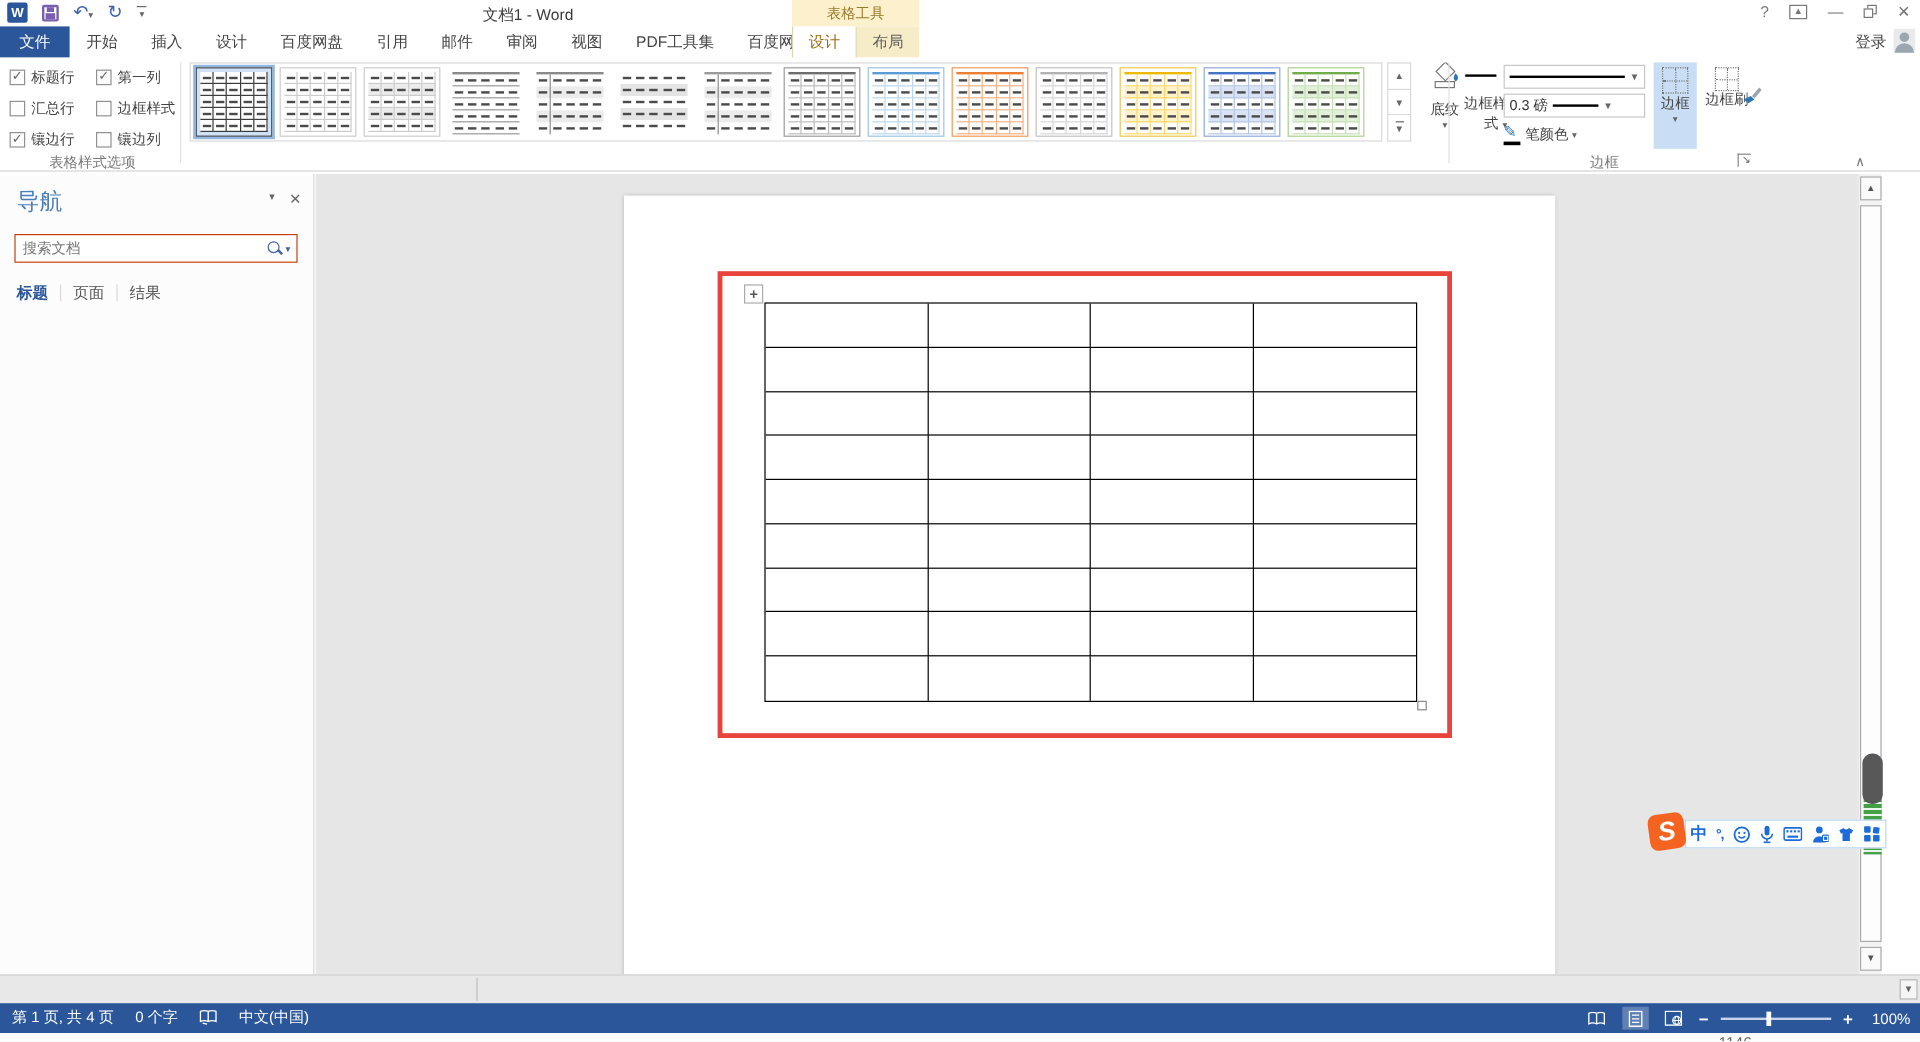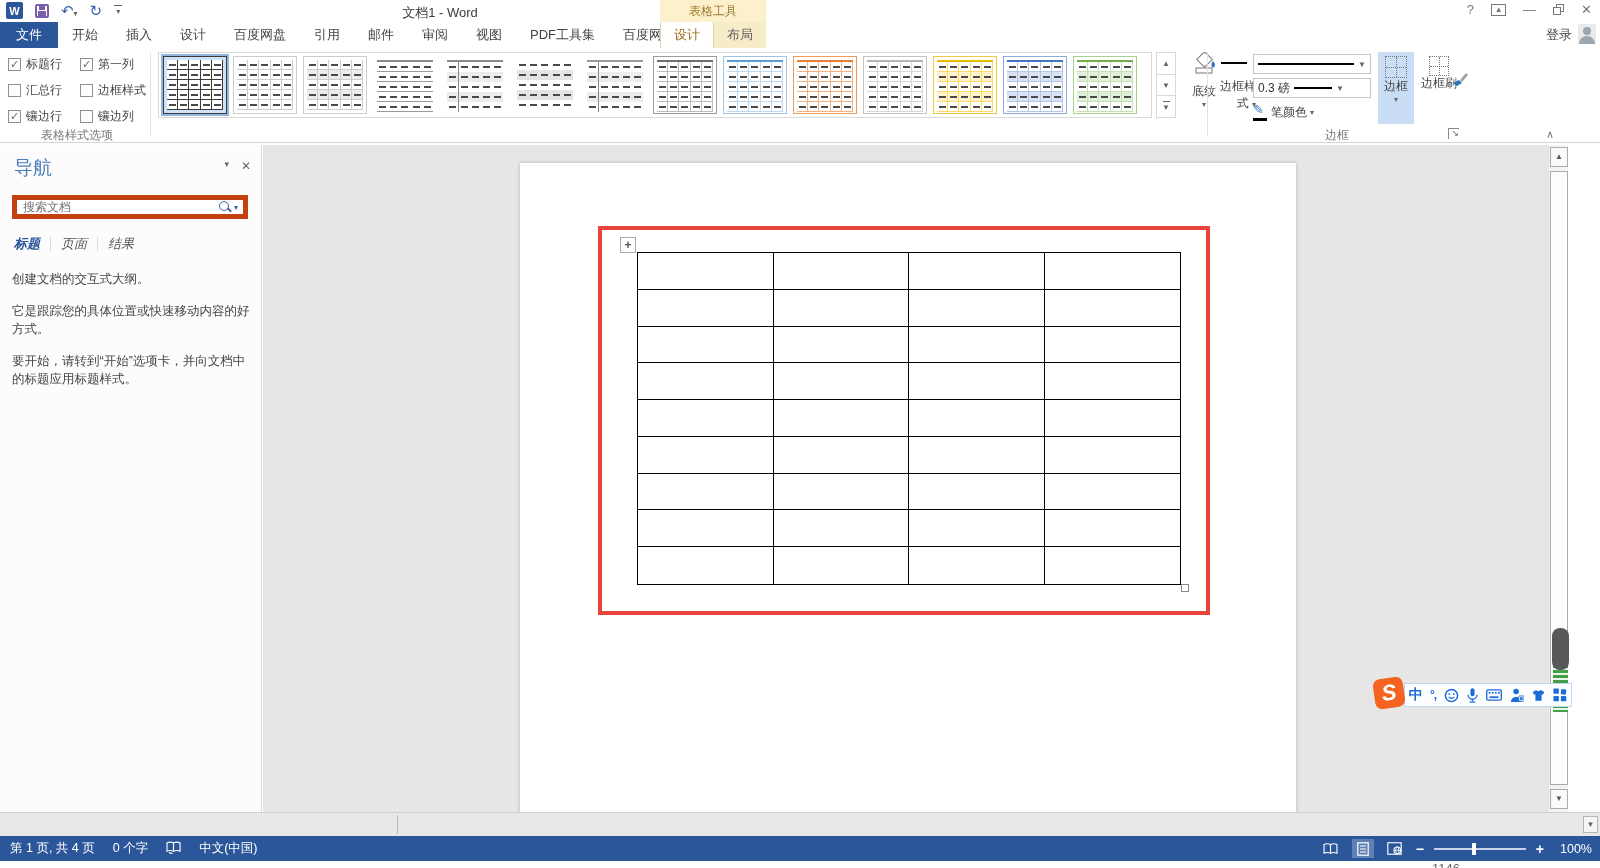--- a/index.html
+++ b/index.html
@@ -81,26 +81,26 @@
   .painter-btn { position:absolute; left:1418px; top:4px; width:42px; height:72px; text-align:center; font-size:12px; color:#444; padding-top:4px; line-height:14px; }
   .brush { position:absolute; left:22px; top:14px; width:16px; height:16px; }
 
   .dlg-launcher { position:absolute; left:1448px; top:80px; width:11px; height:11px; border-left:1px solid #888; border-top:1px solid #888; font-size:9px; line-height:9px; color:#666; text-align:right; }
   .collapse { position:absolute; left:1546px; top:80px; font-size:11px; color:#777; }
 
   
   .navpane { position:absolute; left:0; top:145px; width:262px; height:667px; background:#FCFCFC; border-right:1px solid #D9D9D9; }
   .nav-title { position:absolute; left:14px; top:10px; font-size:19px; color:#4A7EBB; }
   .nav-tools { position:absolute; right:10px; top:14px; display:flex; gap:12px; color:#666; font-size:11px; }
-  .nav-search { position:absolute; left:12px; top:50px; width:236px; height:24px; border:5px solid #c2410c; background:#fff; display:flex; align-items:center; }
+  .nav-search { position:absolute; left:12px; top:50px; width:236px; height:24px; border:1px solid #c2410c; background:#fff; display:flex; align-items:center; }
   .nav-search input { flex:1; border:none; outline:none; font-size:12px; color:#888; padding:0 6px; font-family:inherit; background:transparent; }
   .mag { width:13px; height:13px; position:relative; margin-right:2px; }
   .mag:before { content:""; position:absolute; left:0; top:0; width:8px; height:8px; border:1.5px solid #41639F; border-radius:50%; }
   .mag:after { content:""; position:absolute; left:8px; top:8px; width:5px; height:1.5px; background:#41639F; transform:rotate(45deg); }
-  .nav-tabs { position:absolute; left:14px; top:90px; display:flex; align-items:center; font-size:13px; color:#555;font-style:italic; }
+  .nav-tabs { position:absolute; left:14px; top:90px; display:flex; align-items:center; font-size:13px; color:#555; }
   .nav-tab { padding:0 10px; }
   .nav-tab:first-child { padding-left:0; }
   .nav-tab.active { color:#2B579A; font-weight:bold; }
   .nav-sep { width:1px; height:14px; background:#D9D9D9; }
   .nav-body { position:absolute; left:12px; top:125px; width:238px; font-size:12.5px; color:#444; line-height:18px; }
   .nav-body p { margin-bottom:14px; }
 
   
   .docarea { position:absolute; left:263px; top:145px; width:1285px; height:667px; background:#E6E6E6; overflow:hidden; }
   .page { position:absolute; left:257px; top:18px; width:776px; height:660px; background:#fff; box-shadow:0 0 4px rgba(0,0,0,.22); }
@@ -1545,25 +1545,20 @@
       <input type="text" placeholder="搜索文档" style="">
       <span class="mag"></span>
       <span class="mini-caret" style="font-size:8px;margin-right:5px;color:#41639F;">▾</span>
     </div>
     <div class="nav-tabs" id="nav-tabs">
         <span class="nav-tab active">标题</span>
         <span class="nav-sep"></span>
         <span class="nav-tab">页面</span>
         <span class="nav-sep"></span>
         <span class="nav-tab">结果</span>
-      </div>
-    <div class="nav-body" id="nav-body">
-        <p>创建文档的交互式大纲。</p>
-        <p>它是跟踪您的具体位置或快速移动内容的好方式。</p>
-        <p>要开始，请转到“开始”选项卡，并向文档中的标题应用标题样式。</p>
       </div>
   </div>
 
   <div class="docarea">
     <div class="page"></div>
     <div class="red-rect"></div>
     <div class="doc-table" id="doc-table" style="grid-template-columns: repeat(4, 1fr);">
         <div class="cell"></div>
         <div class="cell"></div>
         <div class="cell"></div>

